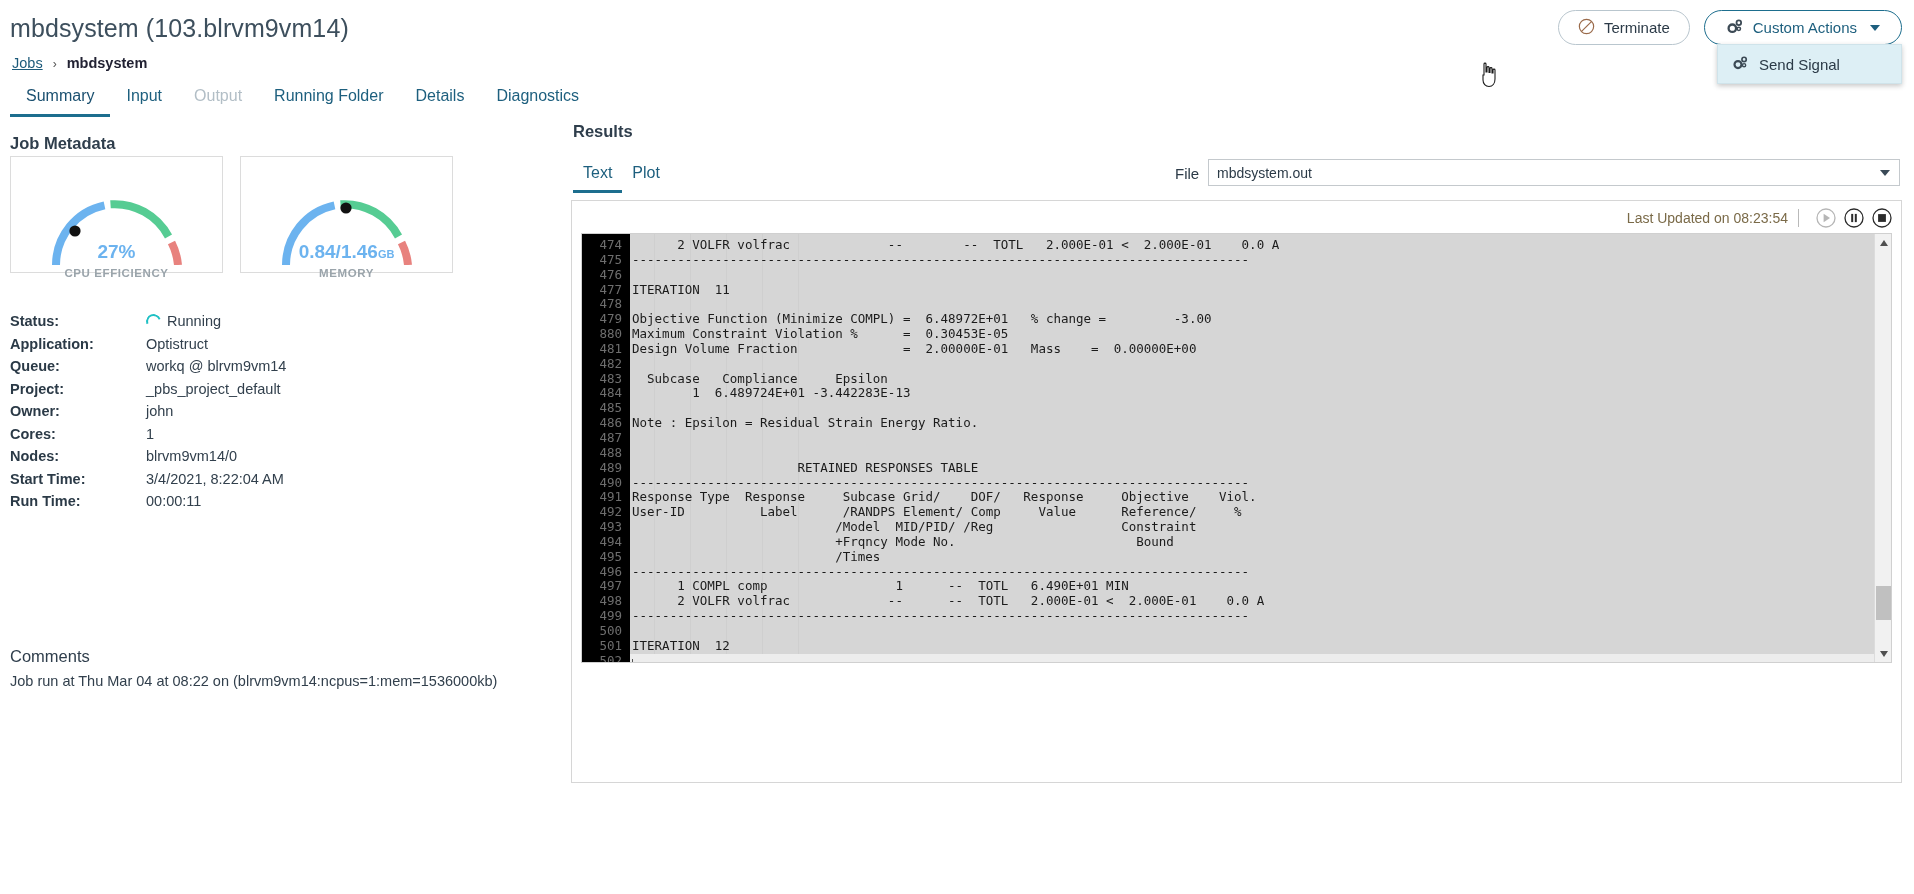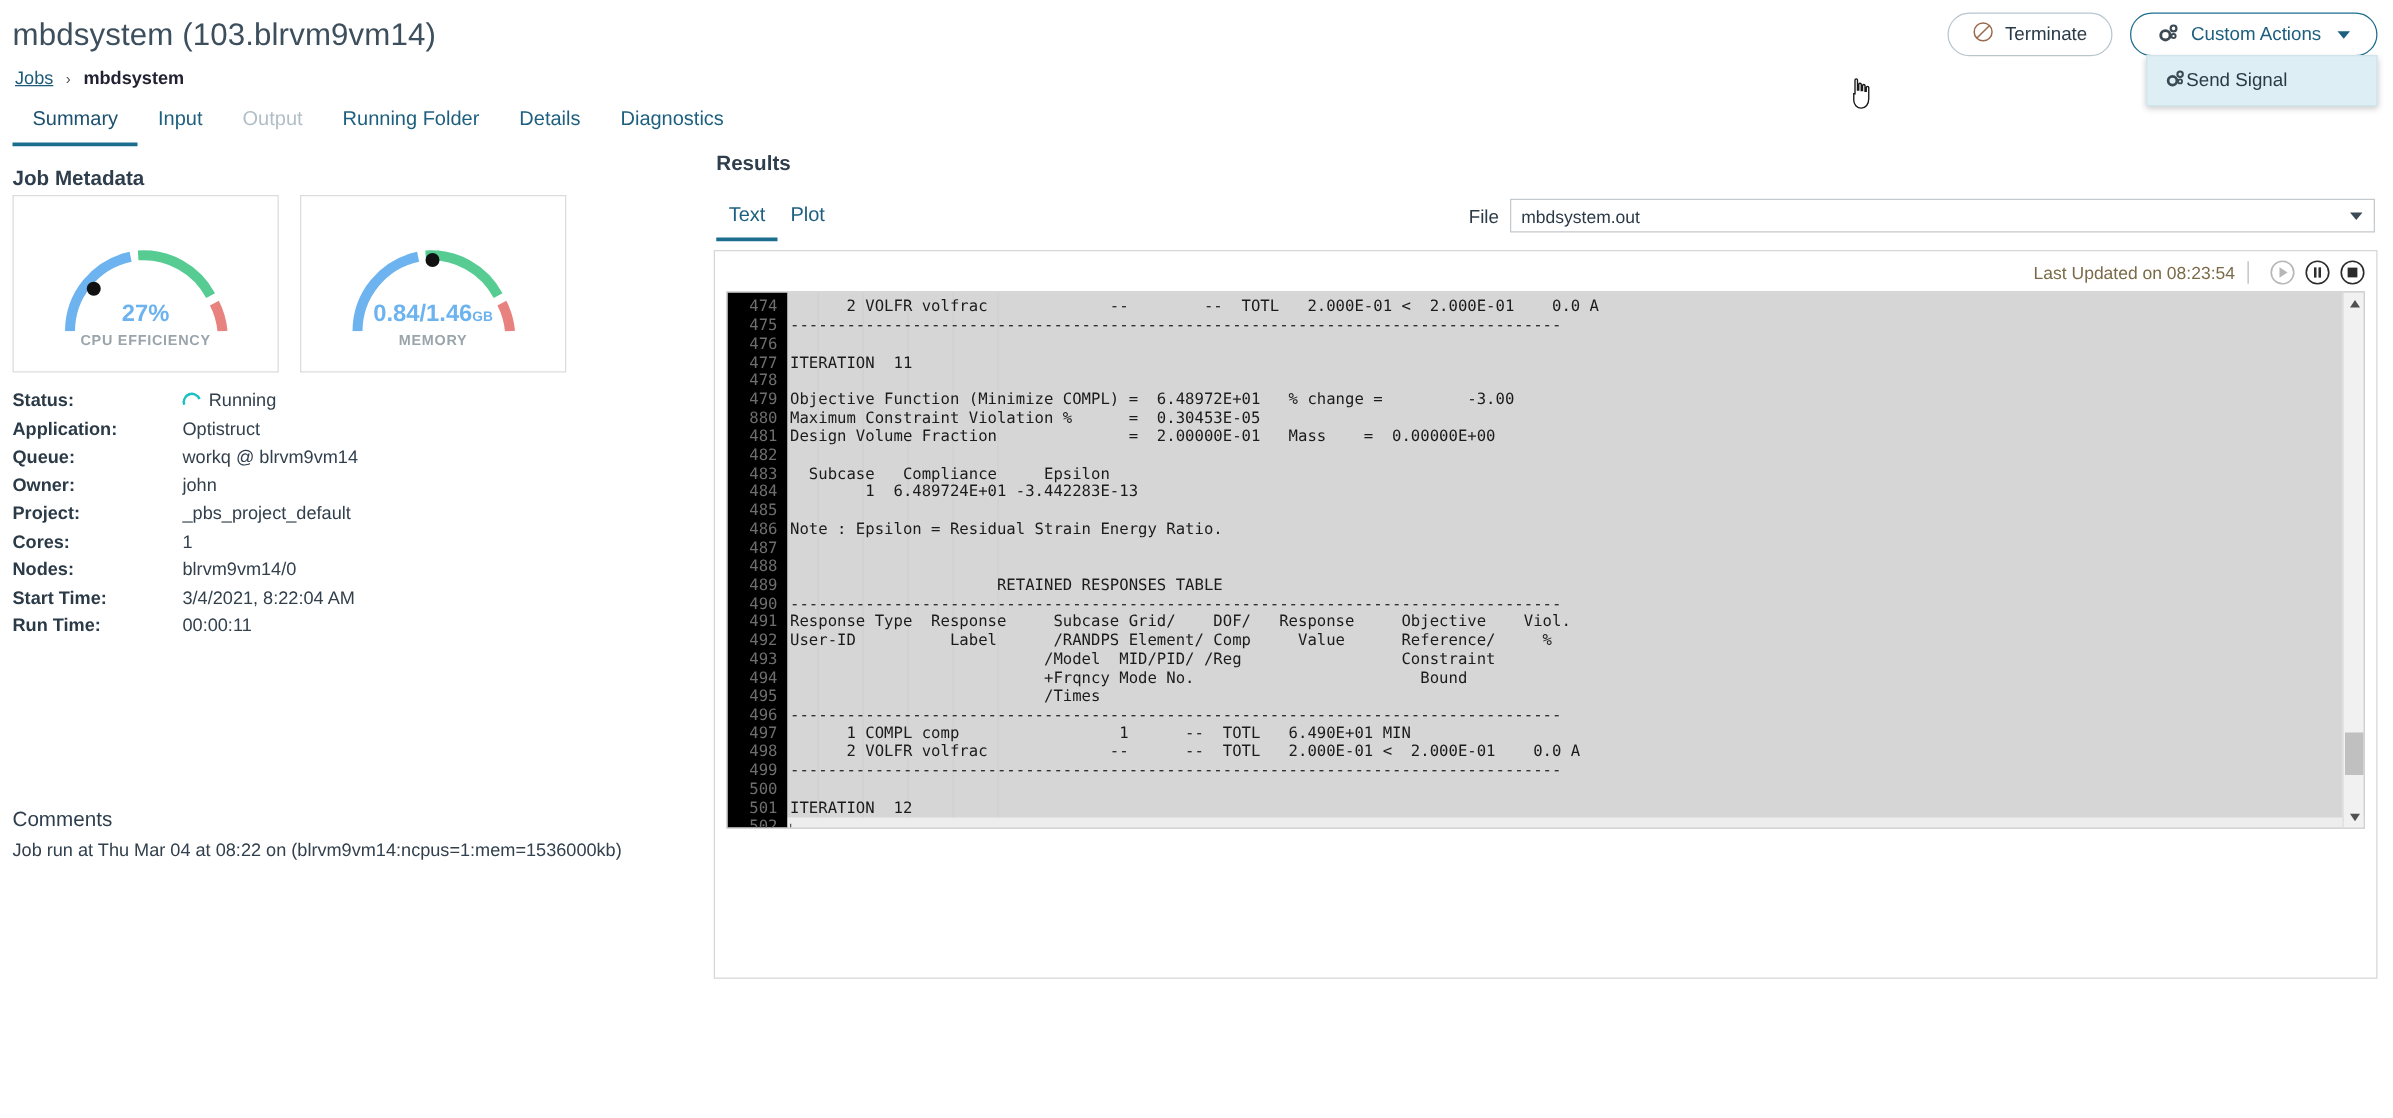--- a/index.html
+++ b/index.html
@@ -43,21 +43,21 @@
     border-left: 5px solid transparent; border-right: 5px solid transparent;
     border-top: 6px solid #1d5f7e;
   }
   .dropdown-menu {
     position: absolute; right: 12px; top: 44px;
     width: 185px; background: #ddeff5;
     border: 1px solid #cfe3ea; box-shadow: 0 2px 5px rgba(0,0,0,.22);
     padding: 0;
   }
   .dropdown-item {
-    display: flex; align-items: center; 
+    display: flex; align-items: center; gap: 10px;
     padding: 10px 14px; font-size: 15px; color: #2b3a47; cursor: pointer;
   }
   .cursor-hand {
     position: absolute; left: 1479px; top: 62px;
     width: 22px; height: 26px; pointer-events: none;
   }
 
   
   .tabs {
     position: absolute; left: 10px; top: 81px; display: flex; gap: 0;
@@ -72,21 +72,21 @@
 
   
   .sec-heading {
     position: absolute; font-size: 16.5px; font-weight: bold; color: #2f3e4c;
   }
   #h-meta { left: 10px; top: 134px; }
   #h-results { left: 573px; top: 122px; }
 
   
   .gauge-card {
-    position: absolute; top: 156px; width: 213px; height: 142px;
+    position: absolute; top: 156px; width: 213px; height: 117px;
     border: 1px solid #dcdcdc; background: #fff;
   }
   #gauge-cpu { left: 10px; }
   #gauge-mem { left: 240px; }
   .gauge-inner { position: relative; width: 100%; height: 100%; }
   .gauge-svg { position: absolute; left: 50%; top: 8px; transform: translateX(-50%); }
   .gauge-value {
     position: absolute; left: 0; right: 0; top: 84px; text-align: center;
     font-size: 19px; font-weight: bold; color: #6cb3ef;
   }
@@ -297,26 +297,26 @@
     </div>
     <div class="meta-row">
       <div class="meta-key">Application:</div>
       <div class="meta-val">Optistruct</div>
     </div>
     <div class="meta-row">
       <div class="meta-key">Queue:</div>
       <div class="meta-val">workq @ blrvm9vm14</div>
     </div>
     <div class="meta-row">
+      <div class="meta-key">Project:</div>
+      <div class="meta-val">_pbs_project_default</div>
+    </div>
+    <div class="meta-row">
       <div class="meta-key">Owner:</div>
       <div class="meta-val">john</div>
-    </div>
-    <div class="meta-row">
-      <div class="meta-key">Project:</div>
-      <div class="meta-val">_pbs_project_default</div>
     </div>
     <div class="meta-row">
       <div class="meta-key">Cores:</div>
       <div class="meta-val">1</div>
     </div>
     <div class="meta-row">
       <div class="meta-key">Nodes:</div>
       <div class="meta-val">blrvm9vm14/0</div>
     </div>
     <div class="meta-row">

